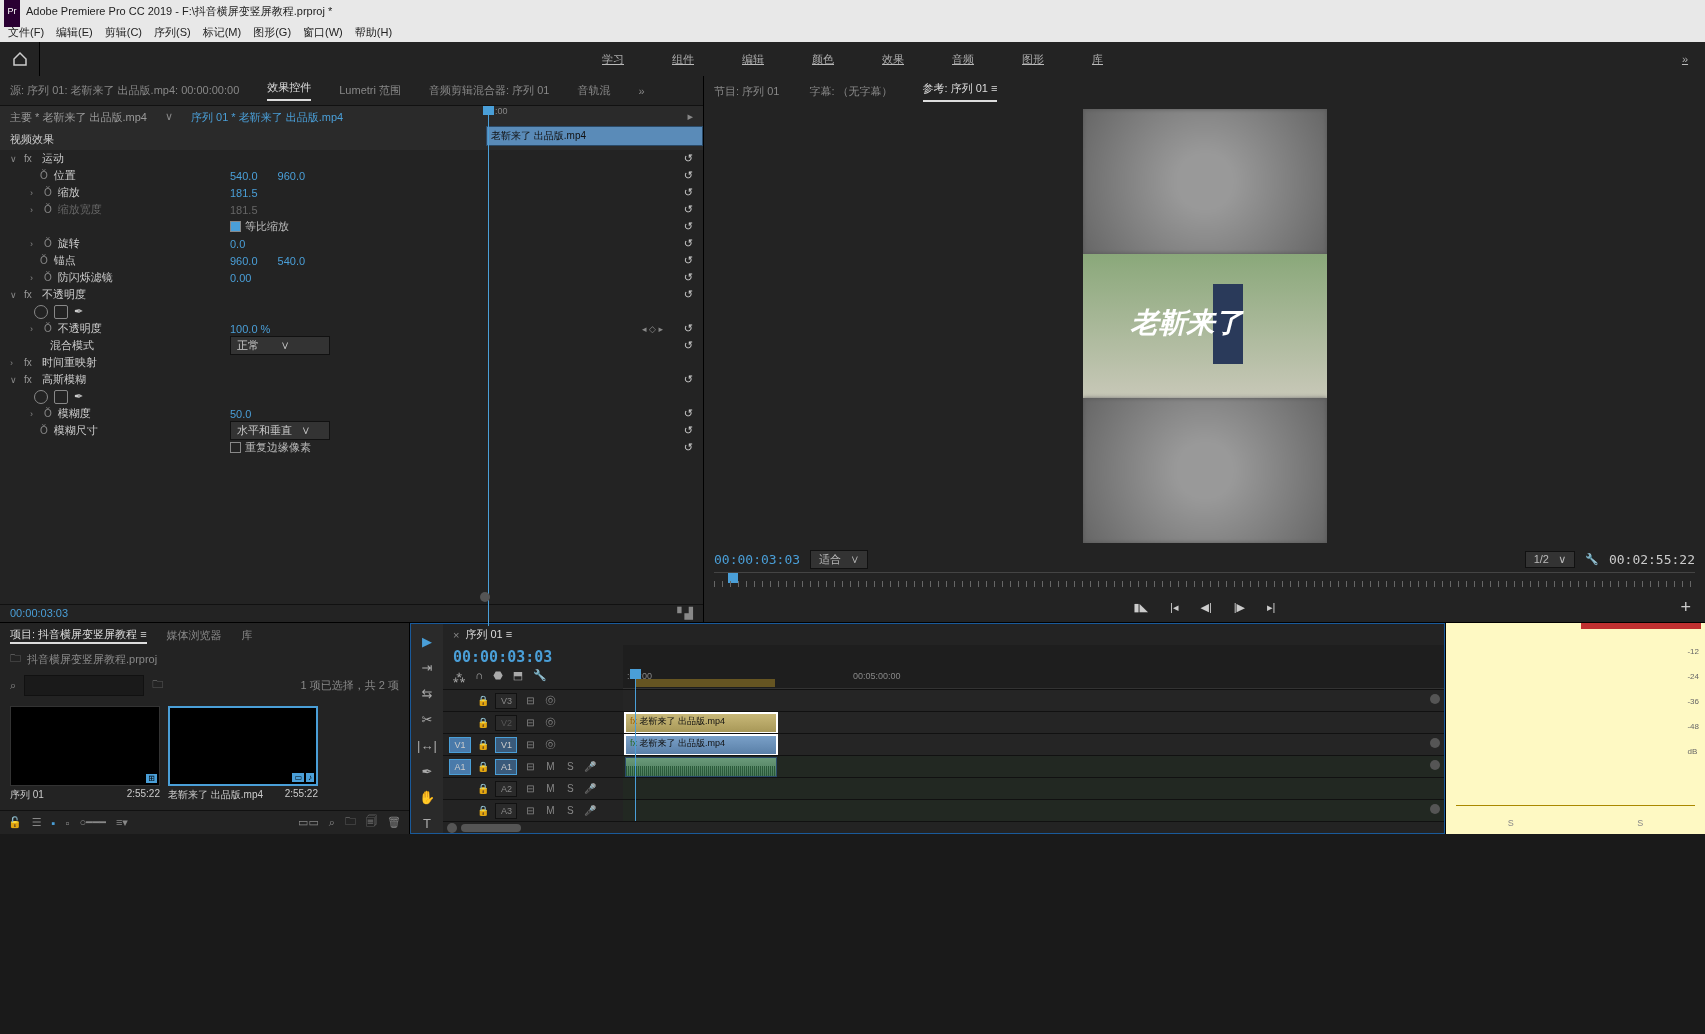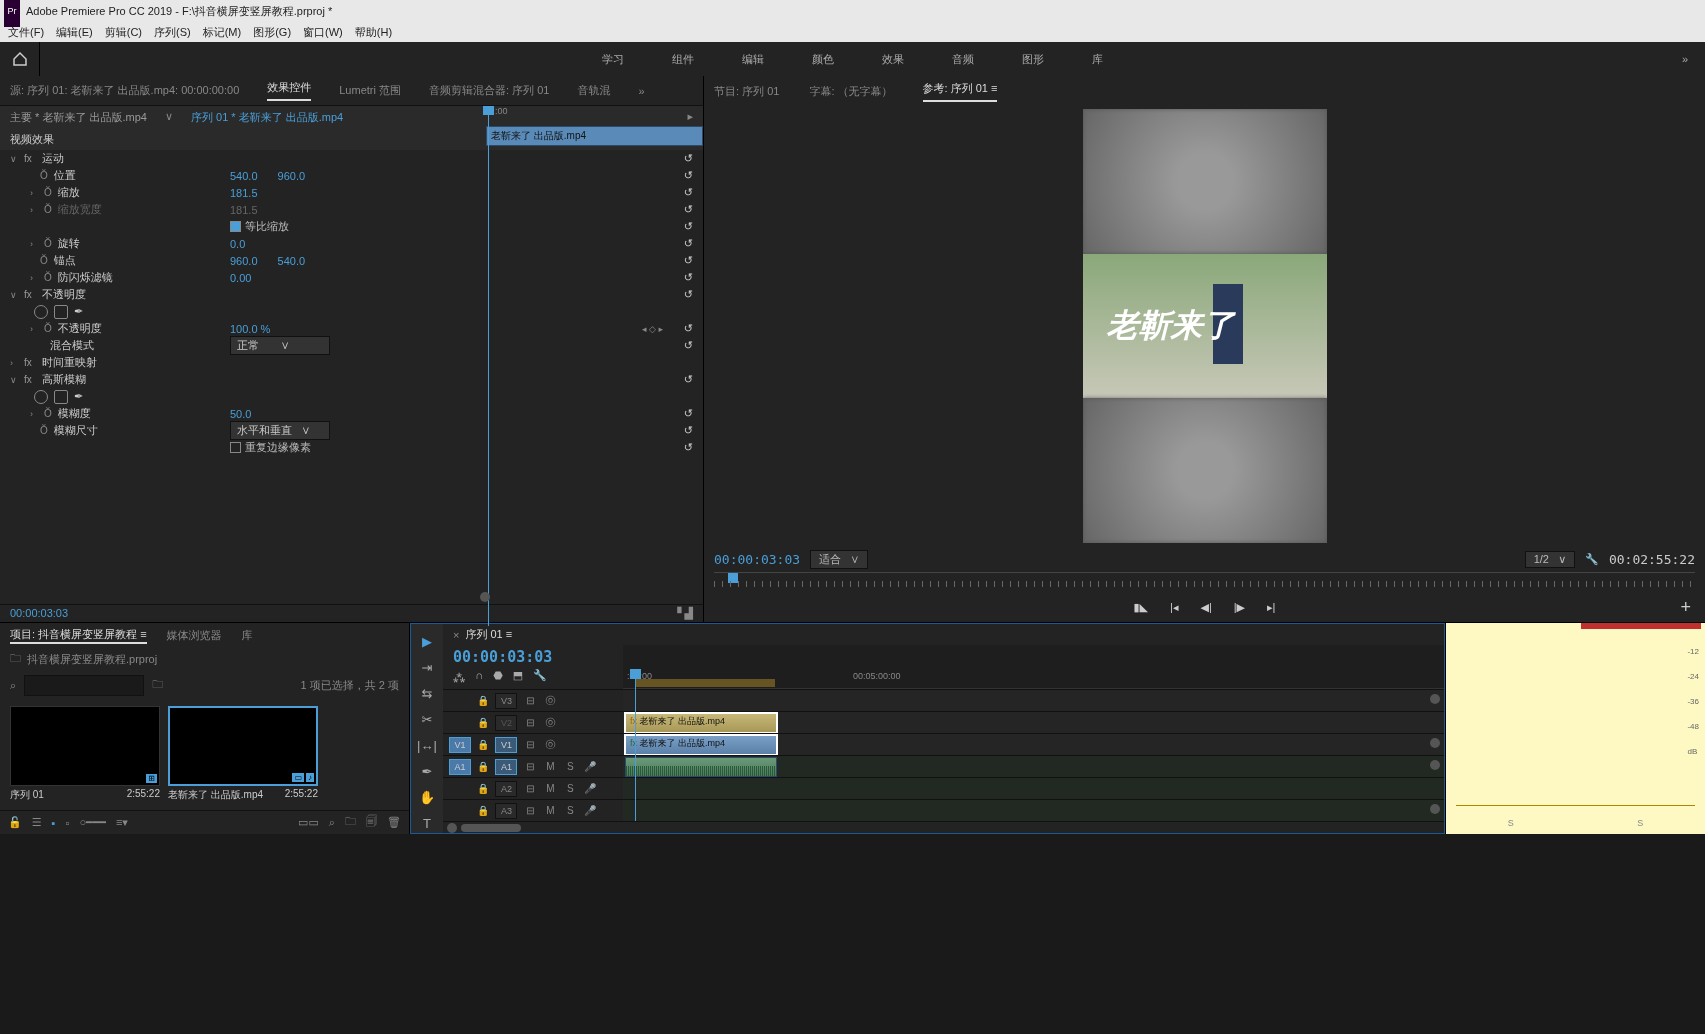--- a/index.html
+++ b/index.html
@@ -1,21 +1,21 @@
 <!DOCTYPE html>
 <html><head>
 <meta charset="utf-8">
 <style>
 * { margin:0; padding:0; box-sizing:border-box; font-family:"Microsoft YaHei",Arial,sans-serif; }
 body { background:#1a1a1a; color:#bbb; font-size:11px; width:1705px; height:1034px; overflow:hidden; }
 .titlebar { background:#e8e8e8; height:22px; display:flex; align-items:center; padding:0 4px; color:#222; }
 .titlebar .icon { width:16px; height:32px; background:#2a0033; color:#fff; font-size:9px; display:inline-flex; align-items:center; justify-content:center; margin-right:6px; }
 .menubar { background:#e8e8e8; height:20px; display:flex; align-items:center; padding:0 8px; color:#222; gap:12px; }
 .menubar span { cursor:default; }
-.workspace-bar { background:#232323; height:34px; display:flex; align-items:center; }
+.workspace-bar { background:#232323; height:34px; display:flex; align-items:center;text-decoration:underline; }
 .home-btn { width:40px; height:34px; display:flex; align-items:center; justify-content:center; border-right:1px solid #000; }
 .workspace-tabs { flex:1; display:flex; justify-content:center; gap:40px; color:#aaa; }
 .workspace-tabs span { padding:0 4px; }
 .more-btn { width:40px; text-align:center; color:#aaa; }
 
 .main-row { display:flex; height:546px; }
 .left-panel { width:704px; background:#232323; border-right:1px solid #000; display:flex; flex-direction:column; }
 .right-panel { flex:1; background:#232323; display:flex; flex-direction:column; }
 
 .panel-tabs { height:30px; display:flex; align-items:center; padding:0 10px; gap:28px; color:#888; border-bottom:1px solid #111; }
@@ -42,21 +42,21 @@
 .ec-clip { background:#5a8bb8; color:#111; font-size:10px; padding:2px 4px; border:1px solid #2a4a68; }
 
 .timecode-bottom { padding:2px 10px; color:#4a9fd8; border-top:1px solid #111; display:flex; justify-content:space-between; }
 
 .program-tabs { height:30px; display:flex; align-items:center; padding:0 10px; gap:30px; color:#888; }
 .program-tabs .active { color:#ddd; border-bottom:2px solid #ddd; padding-bottom:4px; }
 .monitor { flex:1; display:flex; align-items:center; justify-content:center; background:#232323; }
 .monitor-img { width:244px; height:434px; background:#555; position:relative; overflow:hidden; }
 .mi-top,.mi-bot { height:145px; background:radial-gradient(circle,#999 20%,#666 100%); filter:blur(2px); }
 .mi-mid { height:144px; background:linear-gradient(#8aa87a,#c8c8b8); position:relative; }
-.mi-text { position:absolute; top:50px; left:24px; color:#fff; font-size:32px; font-weight:bold; font-style:italic; }
+.mi-text { position:absolute; top:50px; left:48px; color:#fff; font-size:28px; font-weight:bold; font-style:italic; }
 .mi-person { position:absolute; top:30px; left:130px; width:30px; height:80px; background:#2a3a5a; }
 .monitor-controls { height:26px; display:flex; align-items:center; padding:0 10px; gap:10px; }
 .monitor-controls .tc { color:#4a9fd8; font-family:monospace; font-size:13px; }
 .monitor-controls .sel { background:#333; padding:1px 8px; border:1px solid #111; }
 .monitor-ruler { height:20px; border-top:1px solid #444; position:relative; margin:0 10px; }
 .monitor-ruler .ticks { position:absolute; top:8px; left:0; right:0; height:6px; background:repeating-linear-gradient(90deg,#666 0,#666 1px,transparent 1px,transparent 8px); }
 .playhead-m { position:absolute; left:14px; top:0; width:10px; height:10px; background:#4a9fd8; }
 .transport { height:30px; display:flex; align-items:center; justify-content:center; gap:22px; color:#ccc; }
 .transport span { cursor:pointer; }
 .add-marker { position:absolute; right:14px; color:#ccc; }

